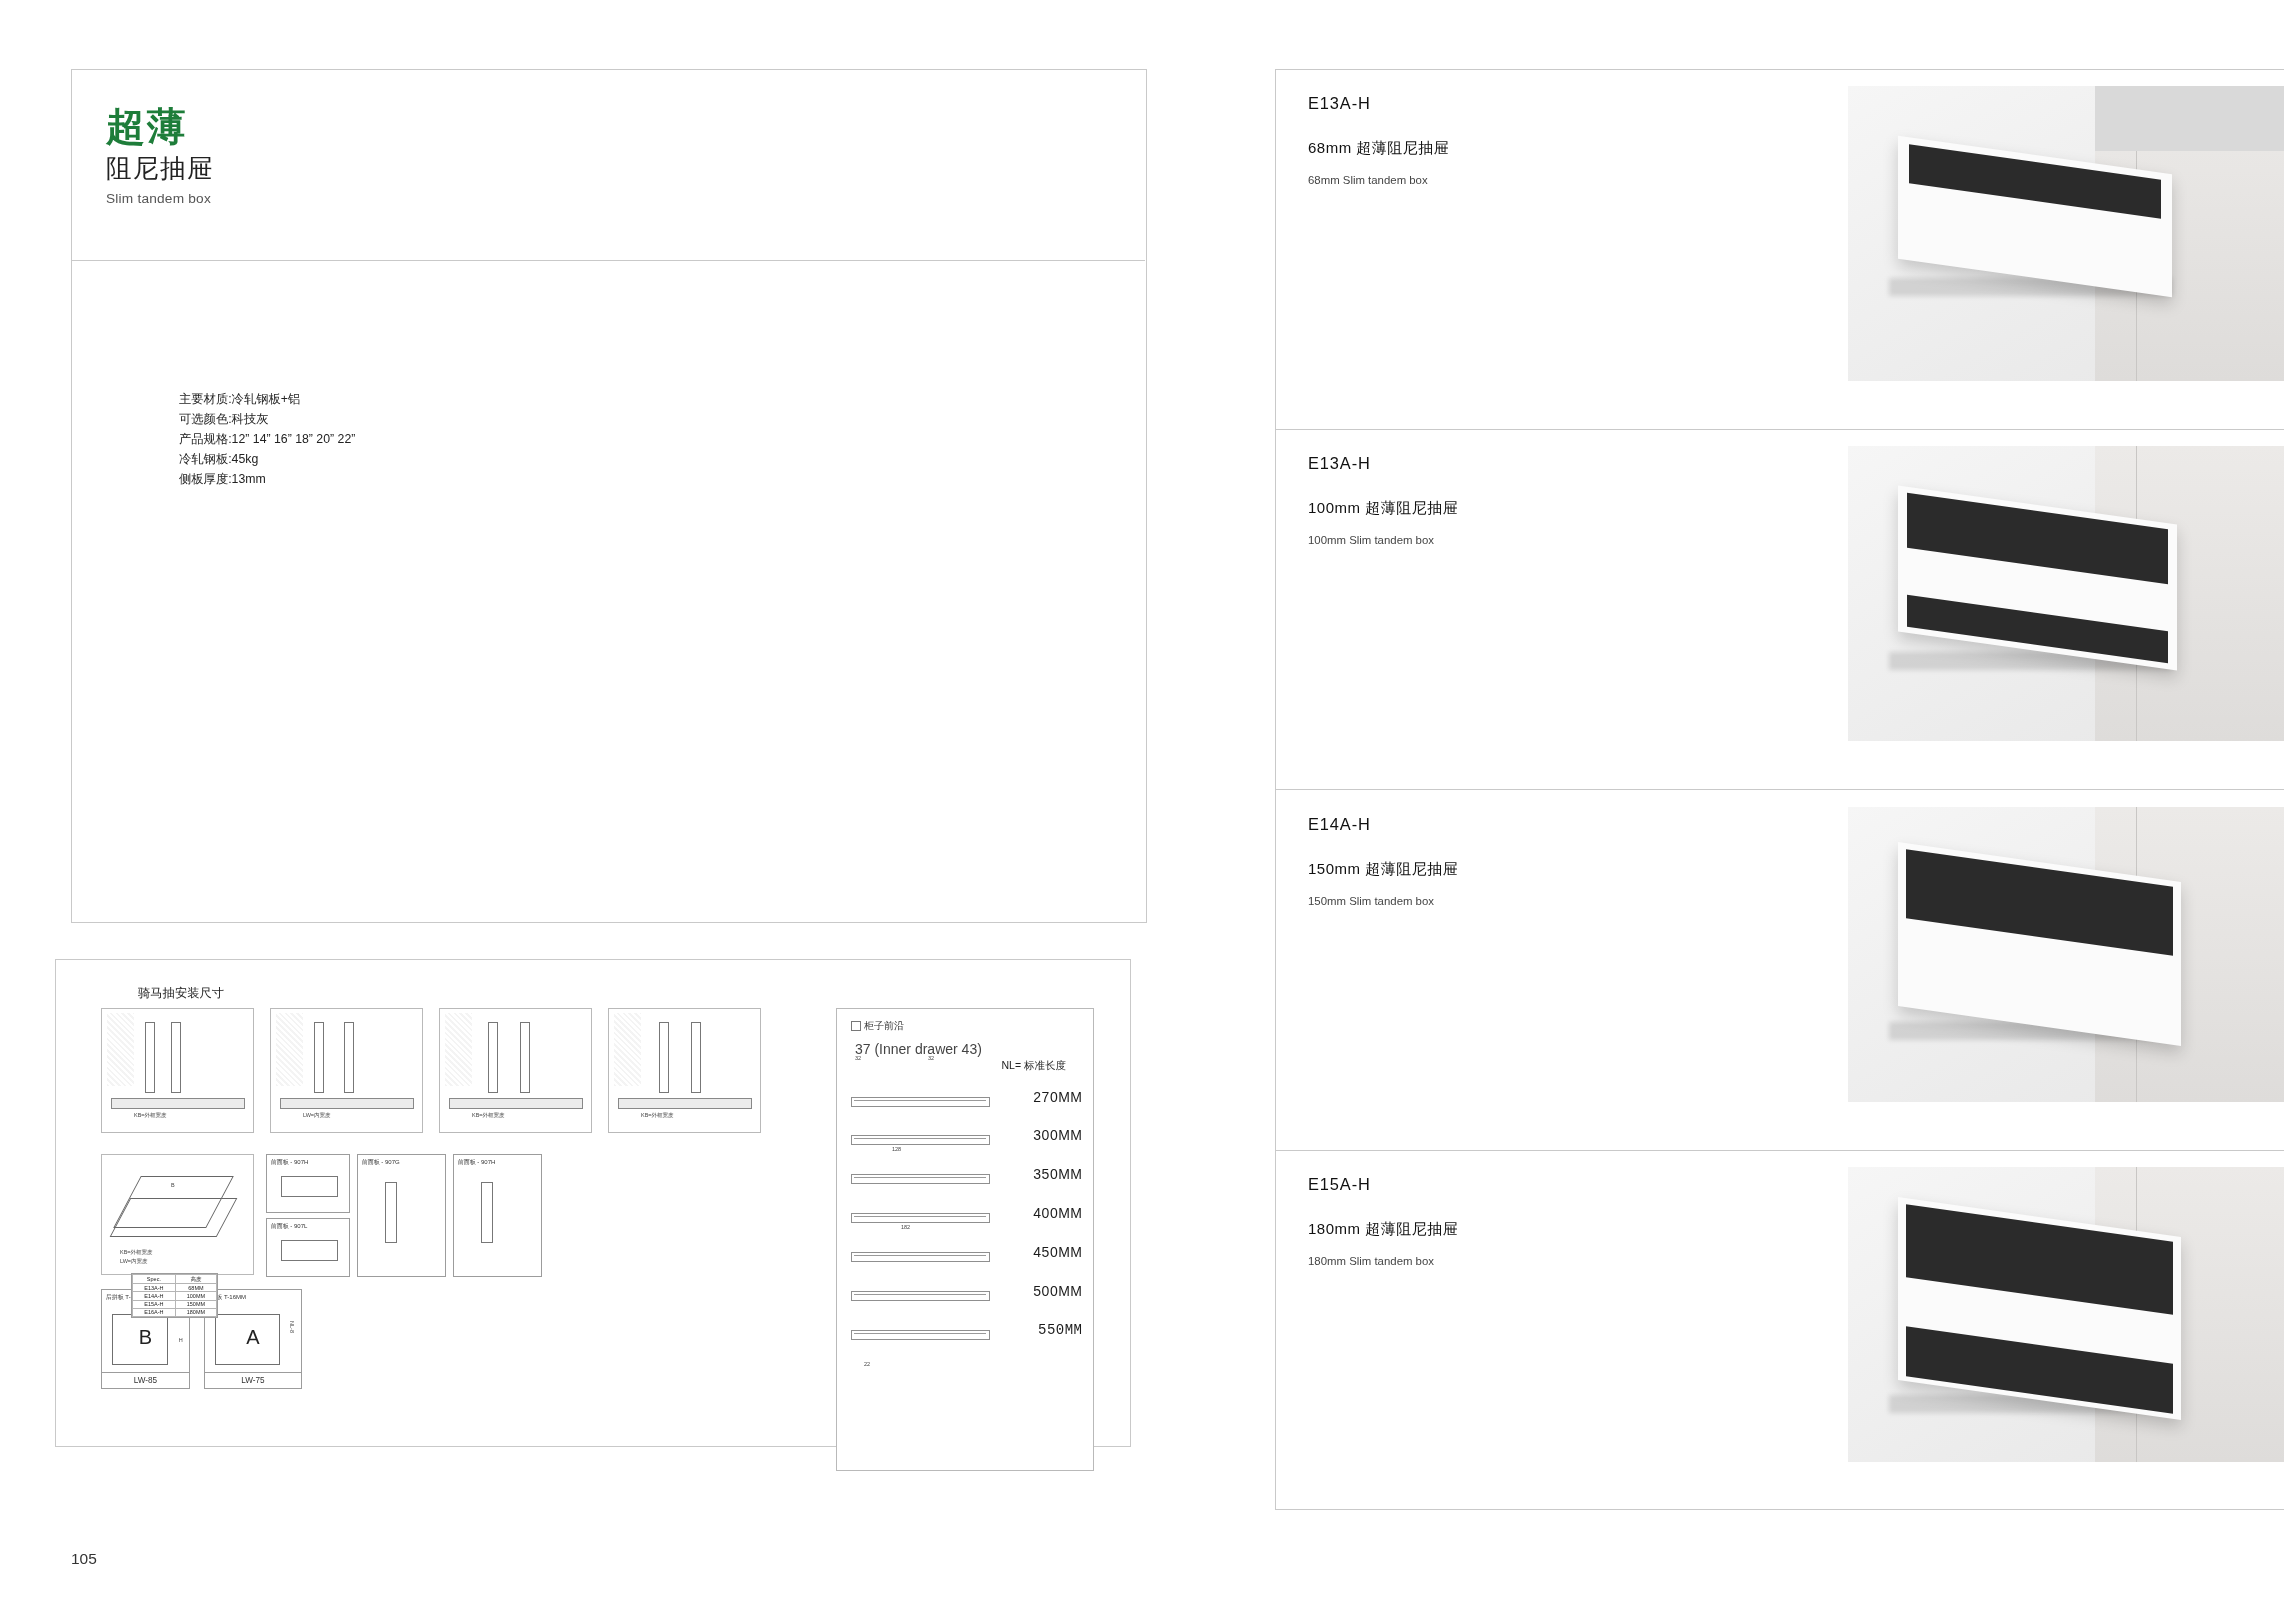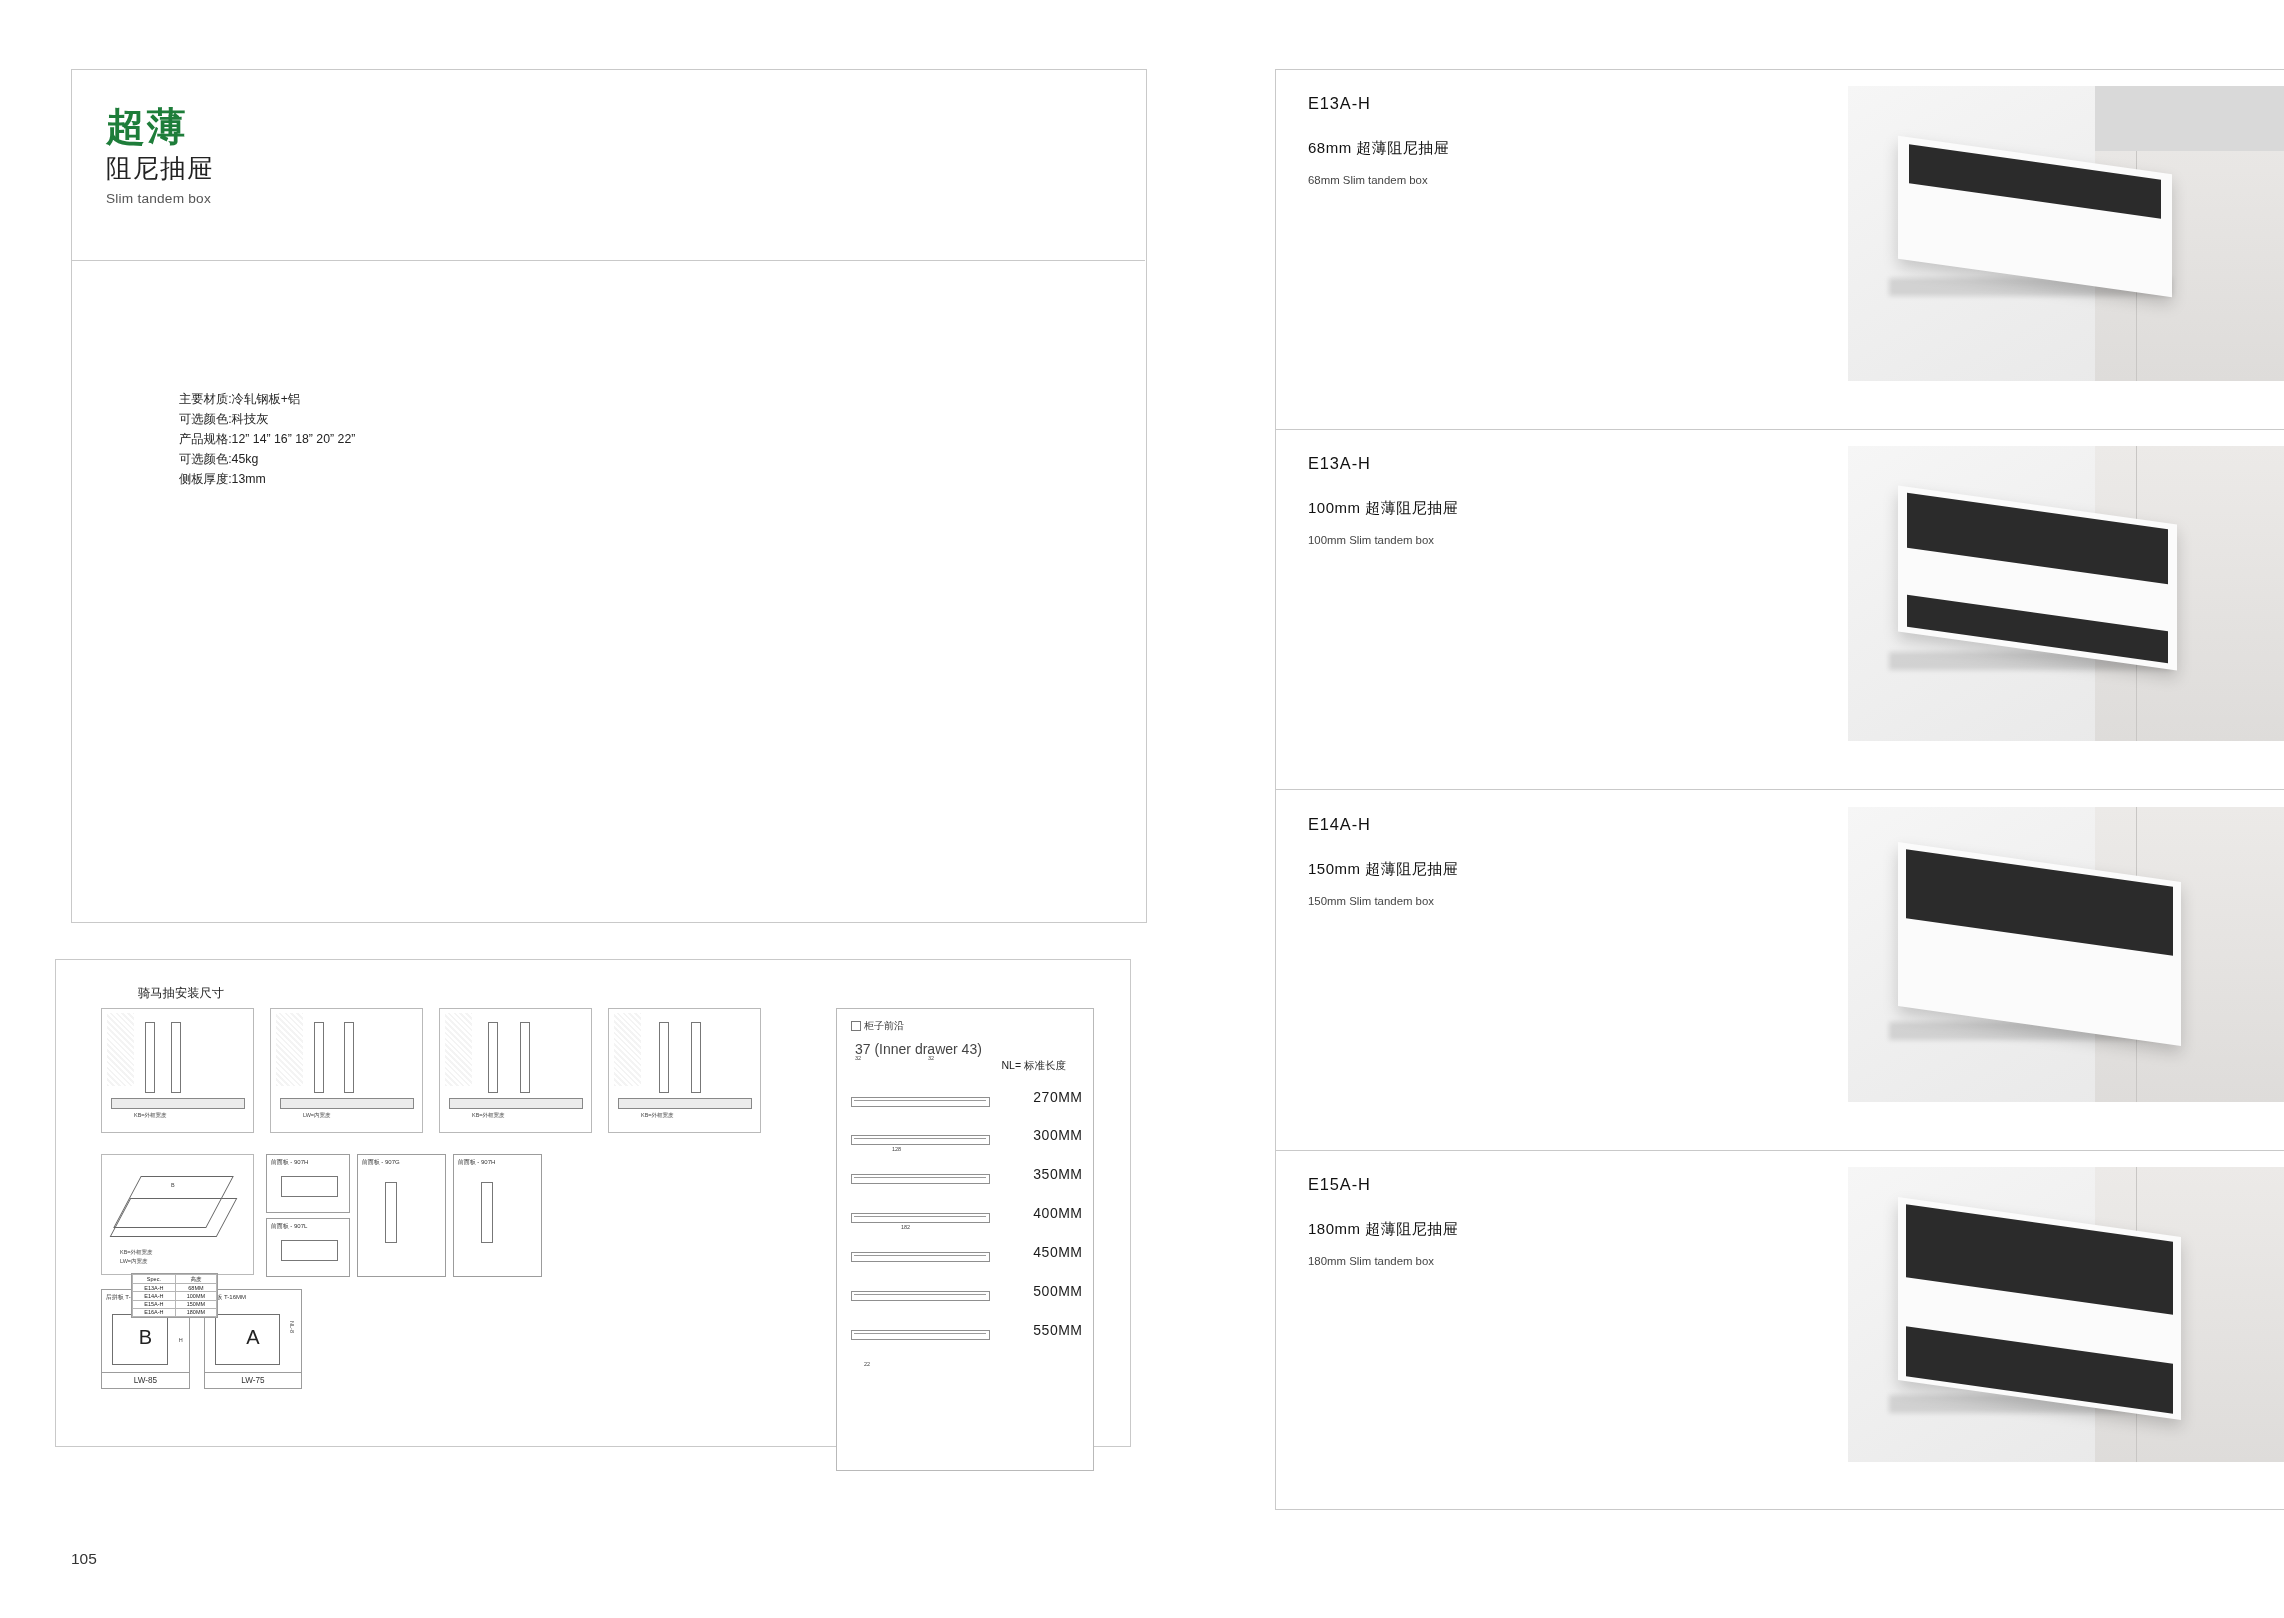--- a/index.html
+++ b/index.html
@@ -153,21 +153,21 @@
         <div class="title-cn2">阻尼抽屉</div>
         <div class="title-en">Slim tandem box</div>
       </div>
       <div class="title-rule"></div>
 
       <div class="spec-block">
         <div class="spec-cn">
           <div>主要材质:冷轧钢板+铝</div>
           <div>可选颜色:科技灰</div>
           <div>产品规格:12” 14” 16” 18” 20” 22”</div>
-          <div>可选颜色:45kg</div>
+          <div>冷轧钢板:45kg</div>
           <div>侧板厚度:13mm</div>
         </div>
       </div>
 
     </div>
 
     <div class="left-frame2">
       <div class="tech-title">骑马抽安装尺寸</div>
 
       <div class="tech-area">
@@ -297,21 +297,21 @@
             <div class="nl-val">400MM</div>
           </div>
           <div class="nl-row" style="top:233px;">
             <div class="nl-rail"></div>
             <div class="nl-val">450MM</div>
           </div>
           <div class="nl-row" style="top:272px;">
             <div class="nl-rail"></div>
             <div class="nl-val">500MM</div>
           </div>
-          <div class="nl-row" style="top:311px;">
+          <div class="nl-row" style="top:311px;font-family:Liberation Mono, monospace;">
             <div class="nl-rail"></div>
             <div class="nl-val">550MM</div>
           </div>
           <div class="dwg-lbl" style="left:27px;top:352px;">22</div>
           <div class="dwg-lbl" style="left:55px;top:137px;">128</div>
           <div class="dwg-lbl" style="left:64px;top:215px;">182</div>
         </div>
       </div>
     </div>
 

